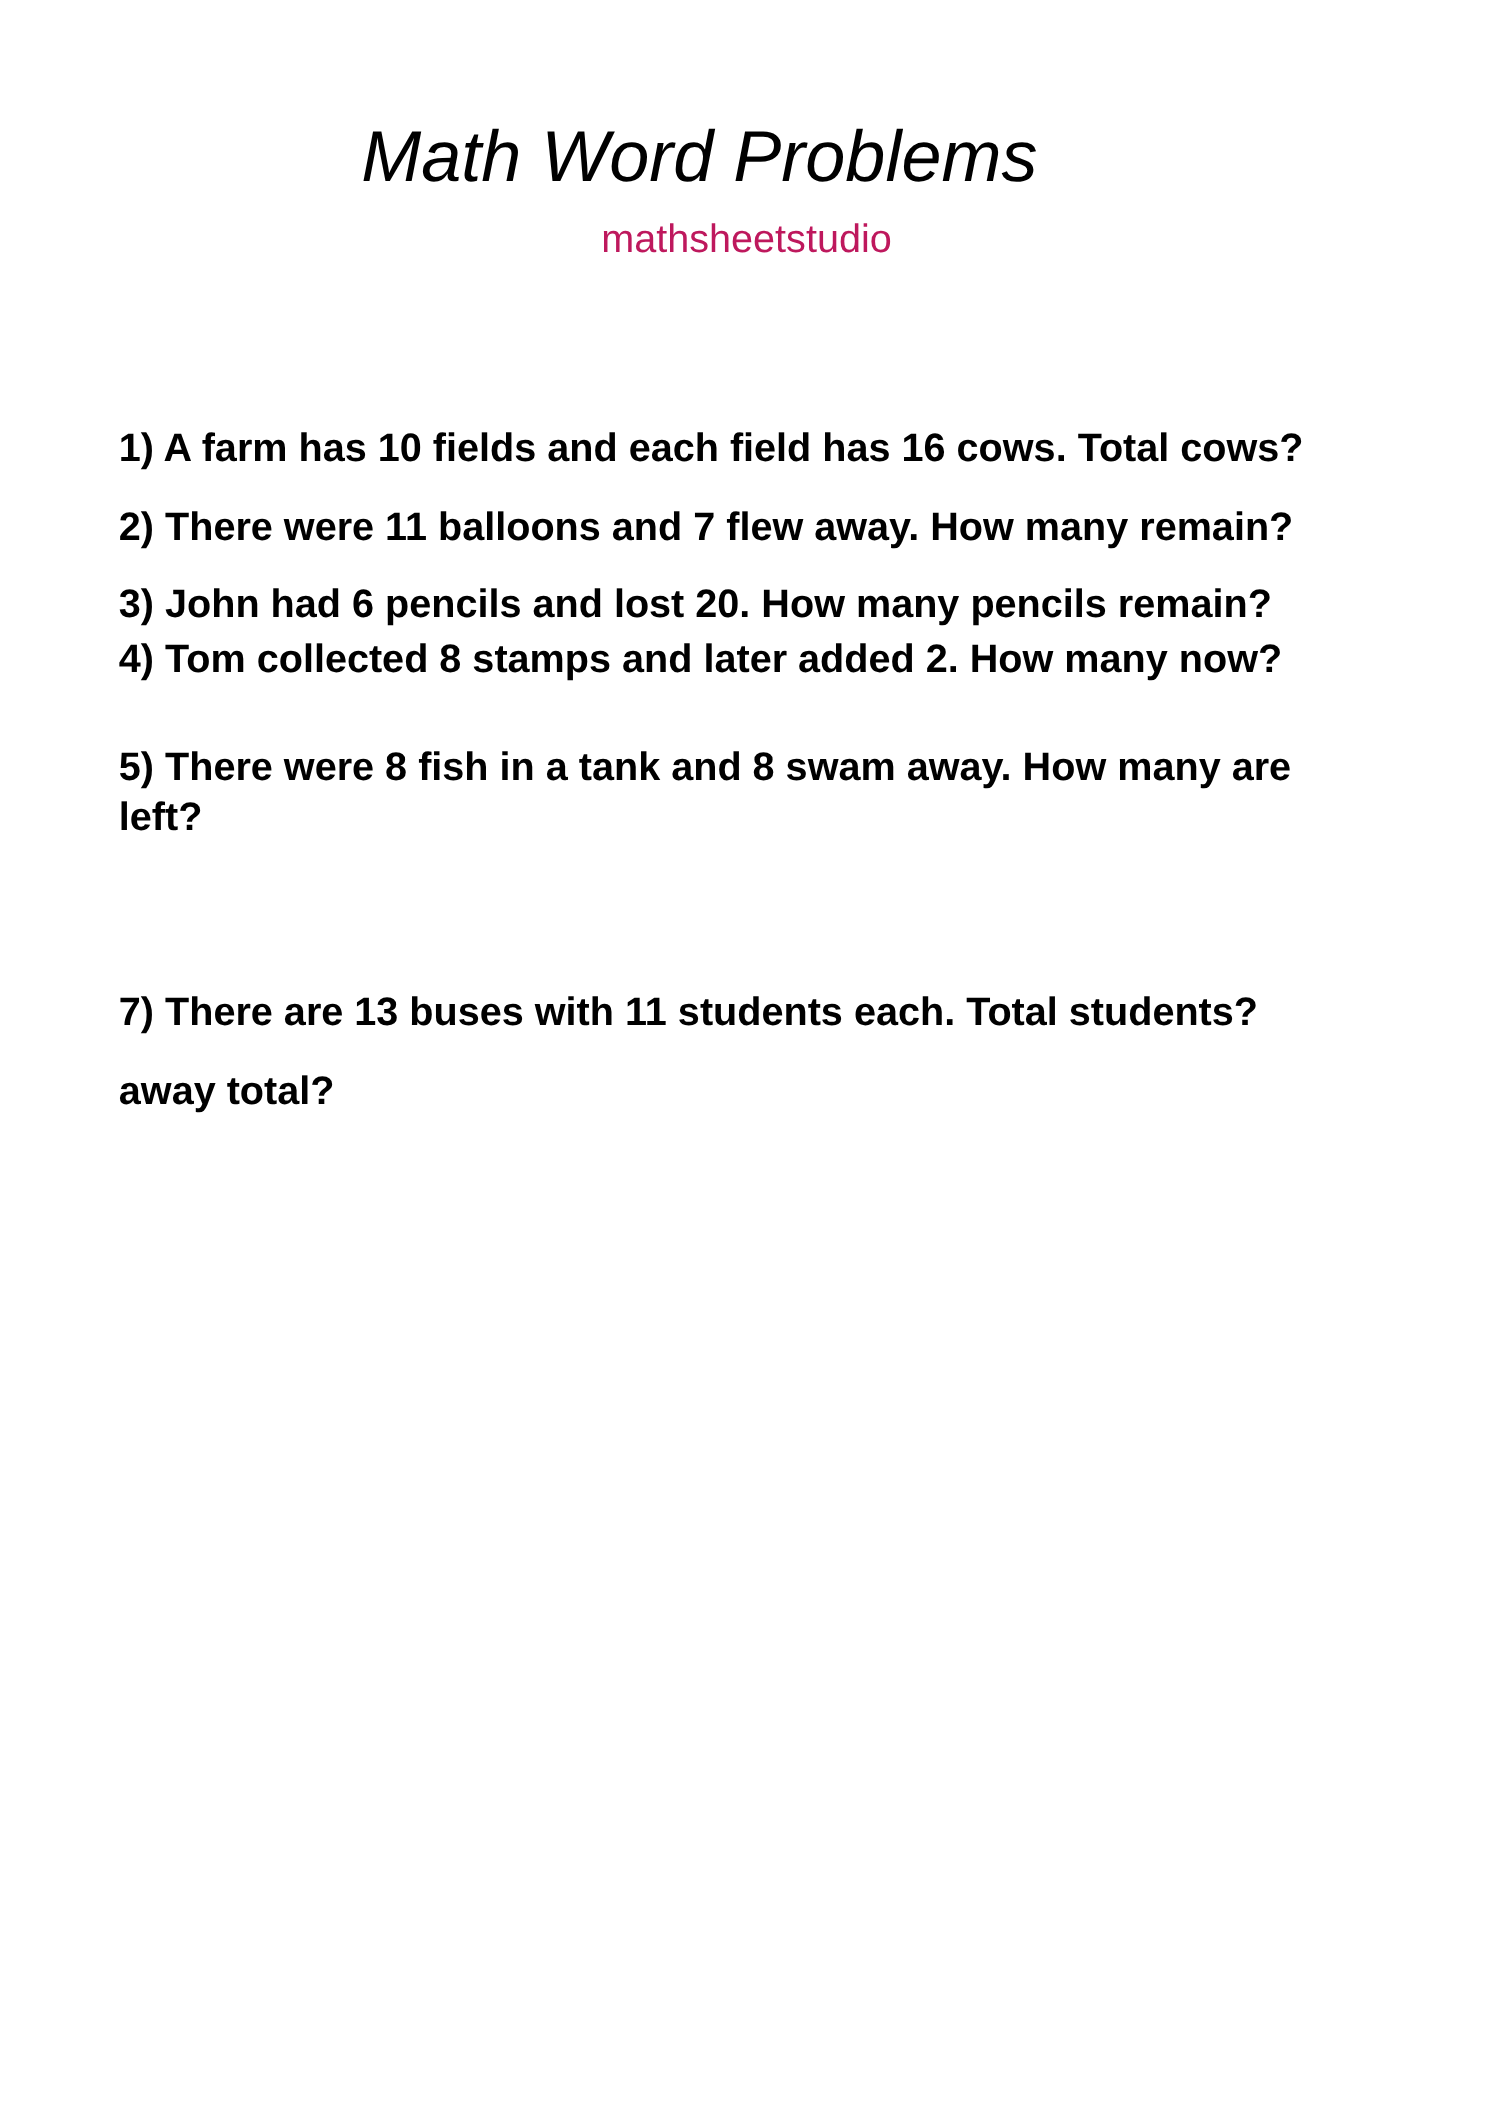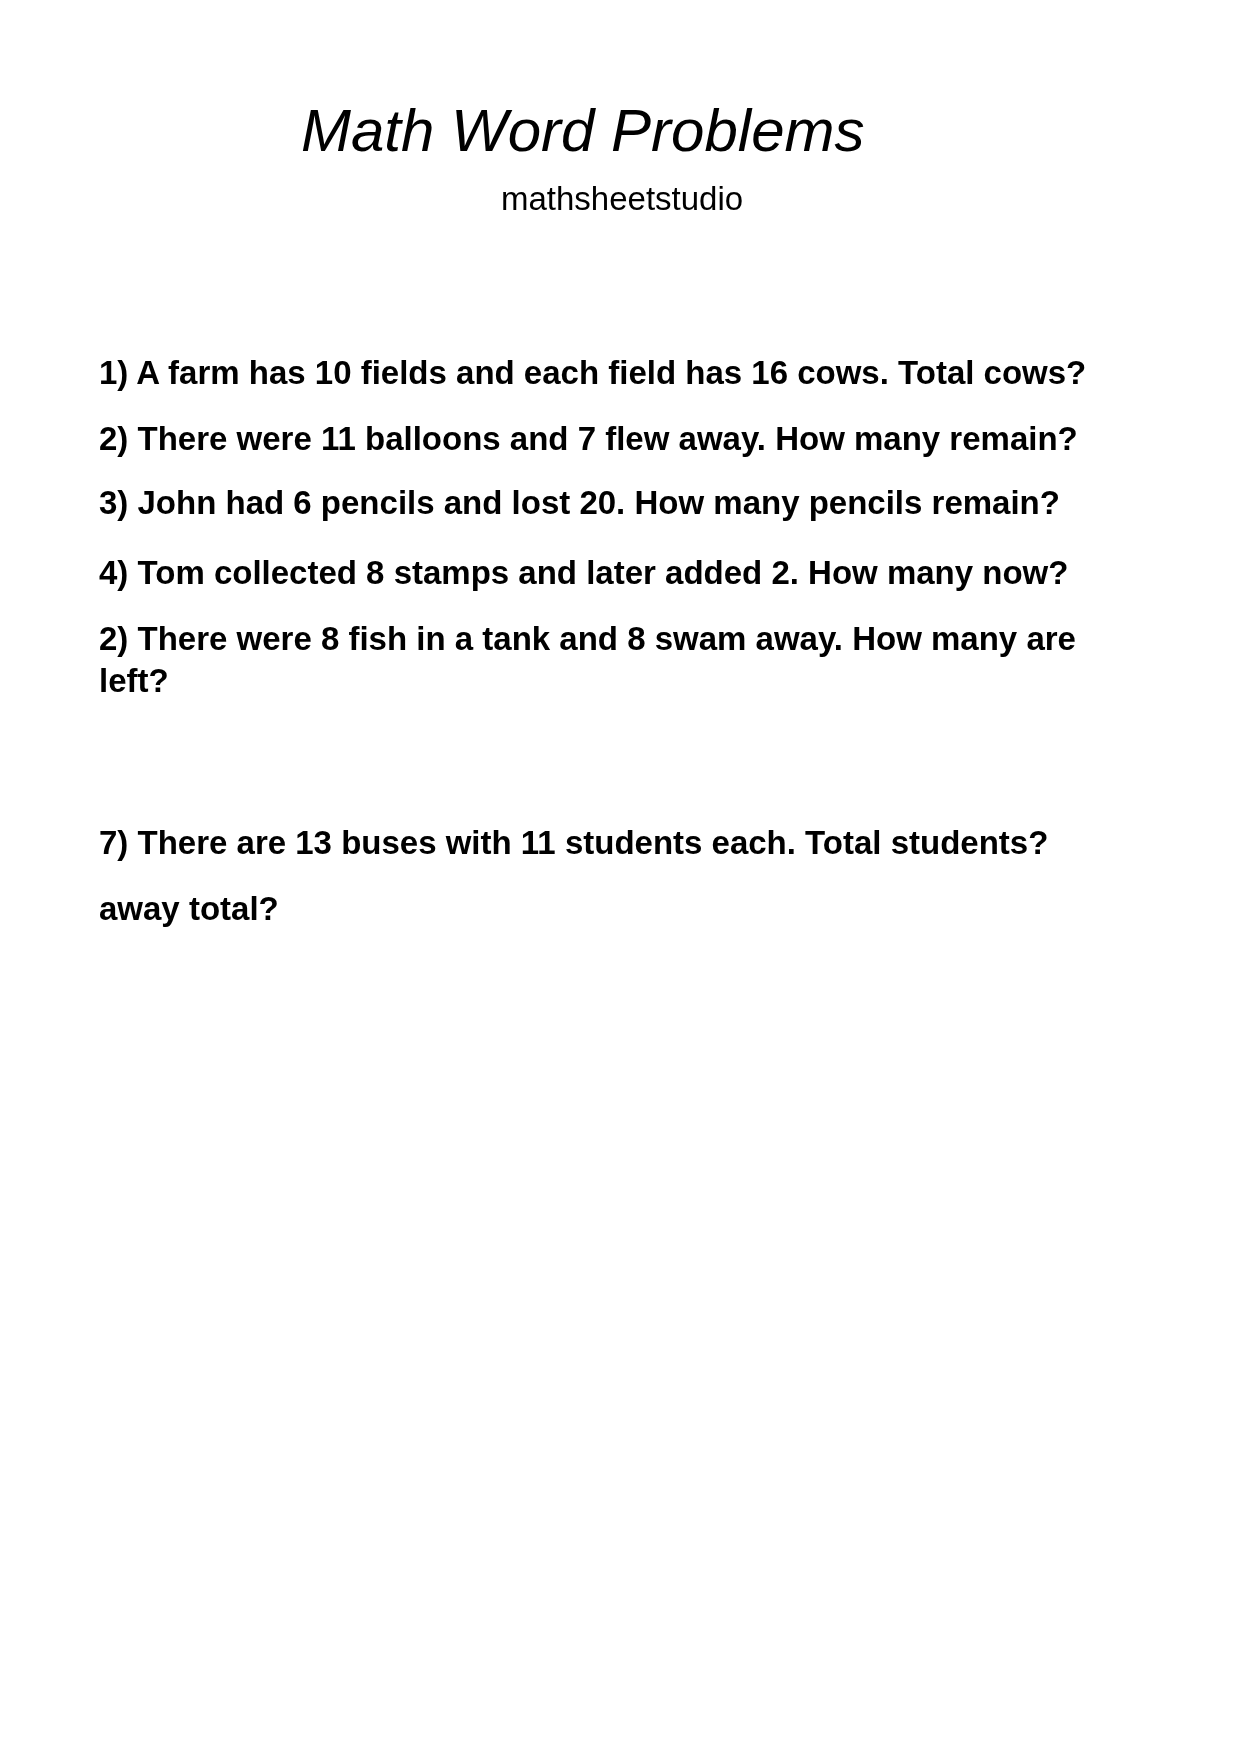--- a/index.html
+++ b/index.html
@@ -25,21 +25,21 @@
       margin: 0;
       font-weight: normal;
       font-style: italic;
     }
     .subtitle {
       position: absolute;
       left: 501px;
       top: 180px;
       font-size: 33px;
       line-height: 38px;
-      color: #000000;
+      color: #be185d;
       white-space: nowrap;
     }
     .problem {
       position: absolute;
       left: 99px;
       font-size: 33px;
       line-height: 42px;
       white-space: nowrap;
     }
     .problem .line {
@@ -57,25 +57,25 @@
 <div>
   <div class="problem" style="top:352px">
     <span class="line">1) A farm has 10 fields and each field has 16 cows. Total cows?</span>
   </div>
   <div class="problem" style="top:418px">
     <span class="line">2) There were 11 balloons and 7 flew away. How many remain?</span>
   </div>
   <div class="problem" style="top:482px">
     <span class="line">3) John had 6 pencils and lost 20. How many pencils remain?</span>
   </div>
-  <div class="problem" style="top:552px">
+  <div class="problem" style="top:528px">
     <span class="line">4) Tom collected 8 stamps and later added 2. How many now?</span>
   </div>
   <div class="problem" style="top:618px">
-    <span class="line">2) There were 8 fish in a tank and 8 swam away. How many are</span>
+    <span class="line">5) There were 8 fish in a tank and 8 swam away. How many are</span>
     <span class="line">left?</span>
   </div>
   <div class="problem" style="top:722px">
   </div>
   <div class="problem" style="top:822px">
     <span class="line">7) There are 13 buses with 11 students each. Total students?</span>
   </div>
   <div class="problem" style="top:888px">
     <span class="line">away total?</span>
   </div>

